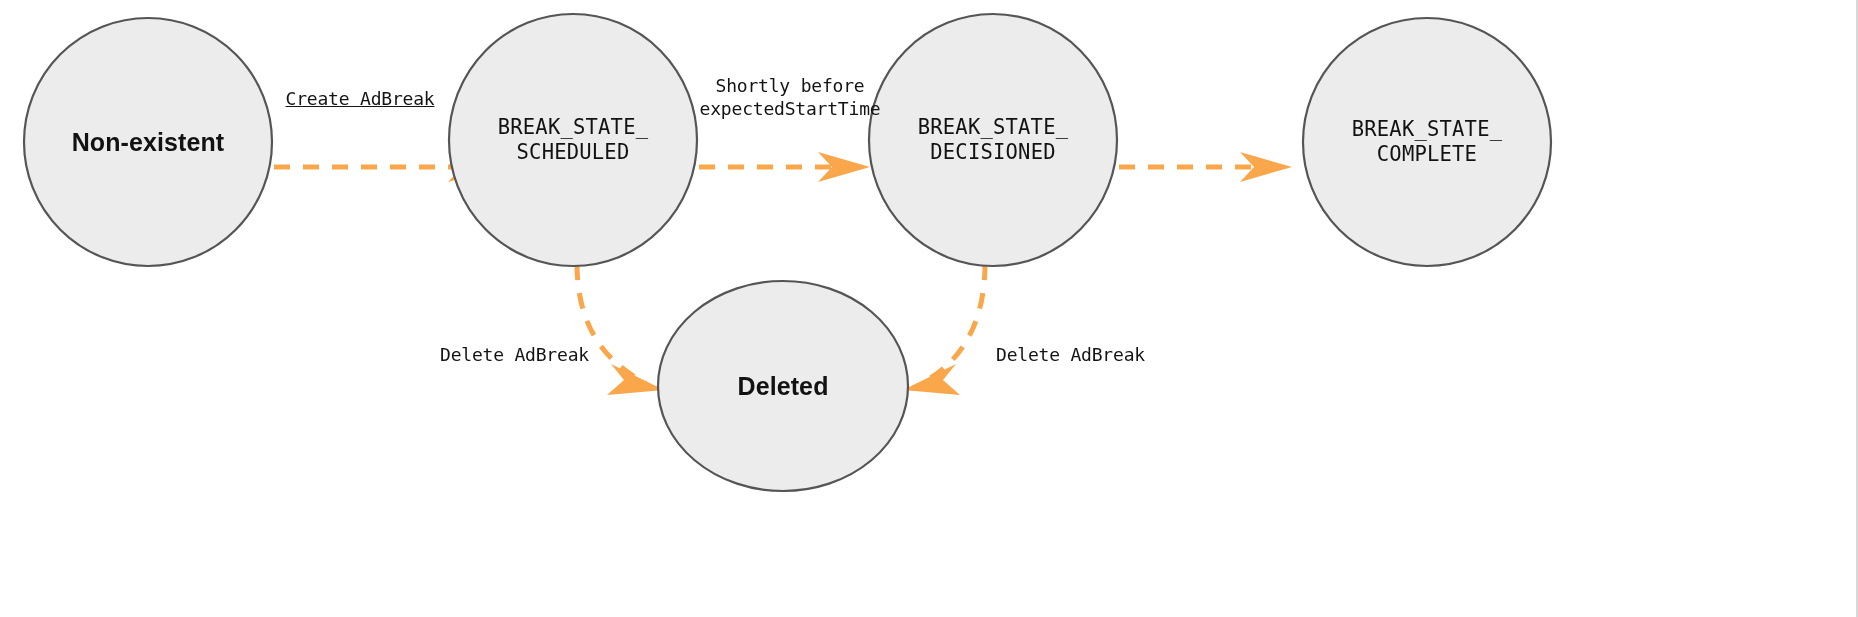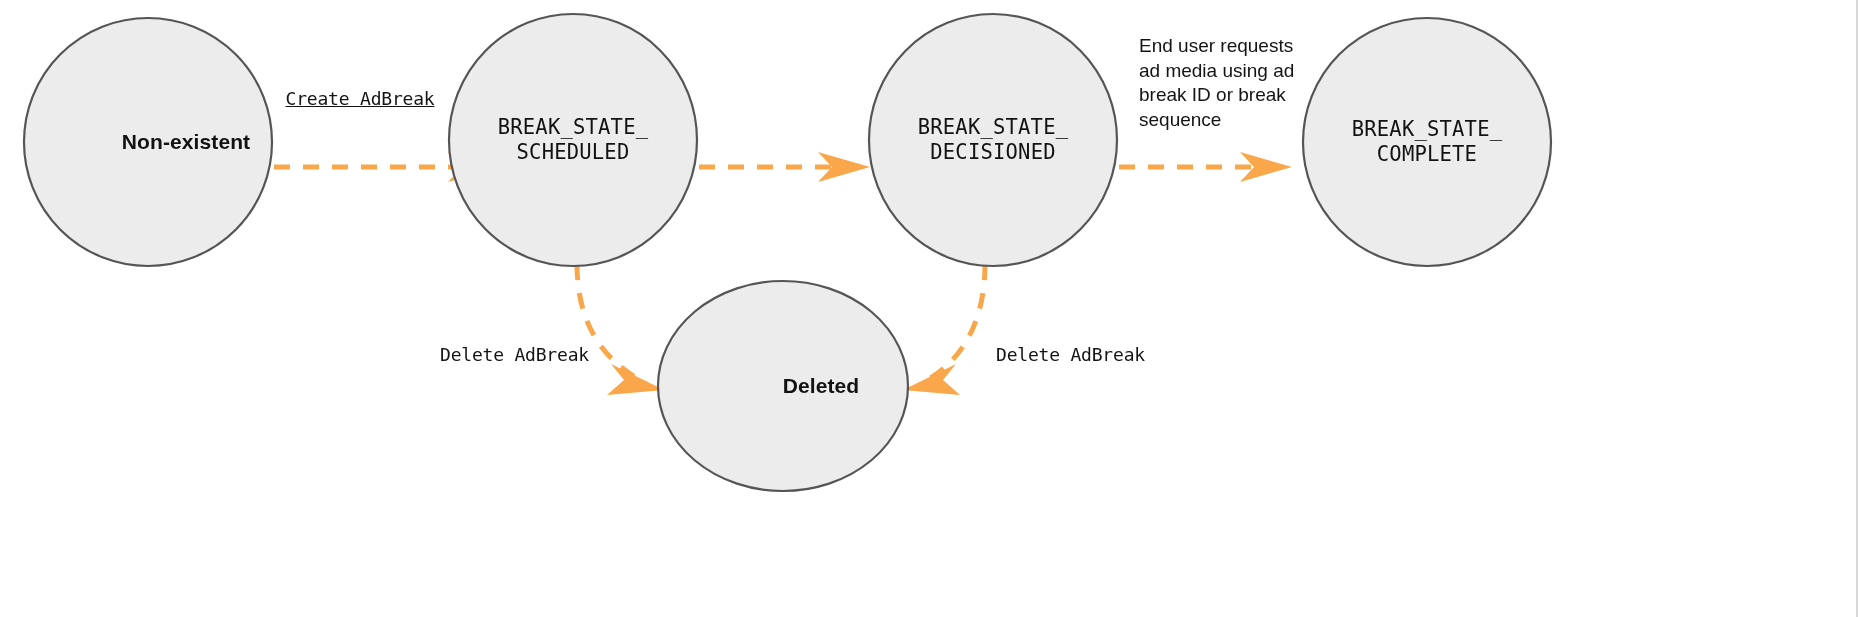--- a/index.html
+++ b/index.html
@@ -52,23 +52,22 @@
   }
   .node-label.mono {
     font-family: "DejaVu Sans Mono", "Liberation Mono", monospace;
     font-weight: 400;
     font-size: 20.5px;
     letter-spacing: 0.2px;
   }
   .node-label.sans {
     font-family: "Liberation Sans", sans-serif;
     font-weight: 700;
-    font-size: 21px;
+    font-size: 25px;
     letter-spacing: 0.1px;
-    margin-left: 38px;
   }
   .edge-label {
     position: absolute;
     color: #141414;
     font-family: "Liberation Sans", sans-serif;
     font-size: 19px;
     line-height: 1.30;
     white-space: pre-line;
   }
   .edge-label.mono {
@@ -135,24 +134,22 @@
   <div class="node-label mono" style="left:573px; top:140px;">BREAK_STATE_
 SCHEDULED</div>
   <div class="node-label mono" style="left:993px; top:140px;">BREAK_STATE_
 DECISIONED</div>
   <div class="node-label mono" style="left:1427px; top:142px;">BREAK_STATE_
 COMPLETE</div>
   <div class="node-label sans" style="left:783px; top:386px;text-align:center;">Deleted</div>
 
   <div class="edge-label mono center" style="left:360px; top:87px;text-decoration:underline;">Create AdBreak</div>
 
+  <div class="edge-label mono center" style="left:790px; top:74px;">Shortly before
+expectedStartTime</div>
 
-  <div class="edge-label left" style="left:1139px; top:34px;">End user requests
-ad media using ad
-break ID or break
-sequence</div>
 
   <div class="edge-label mono left" style="left:440px; top:343px;">Delete AdBreak</div>
 
   <div class="edge-label mono left" style="left:996px; top:343px;">Delete AdBreak</div>
 
   <div class="page-edge"></div>
 </div>
 
 </body></html>

